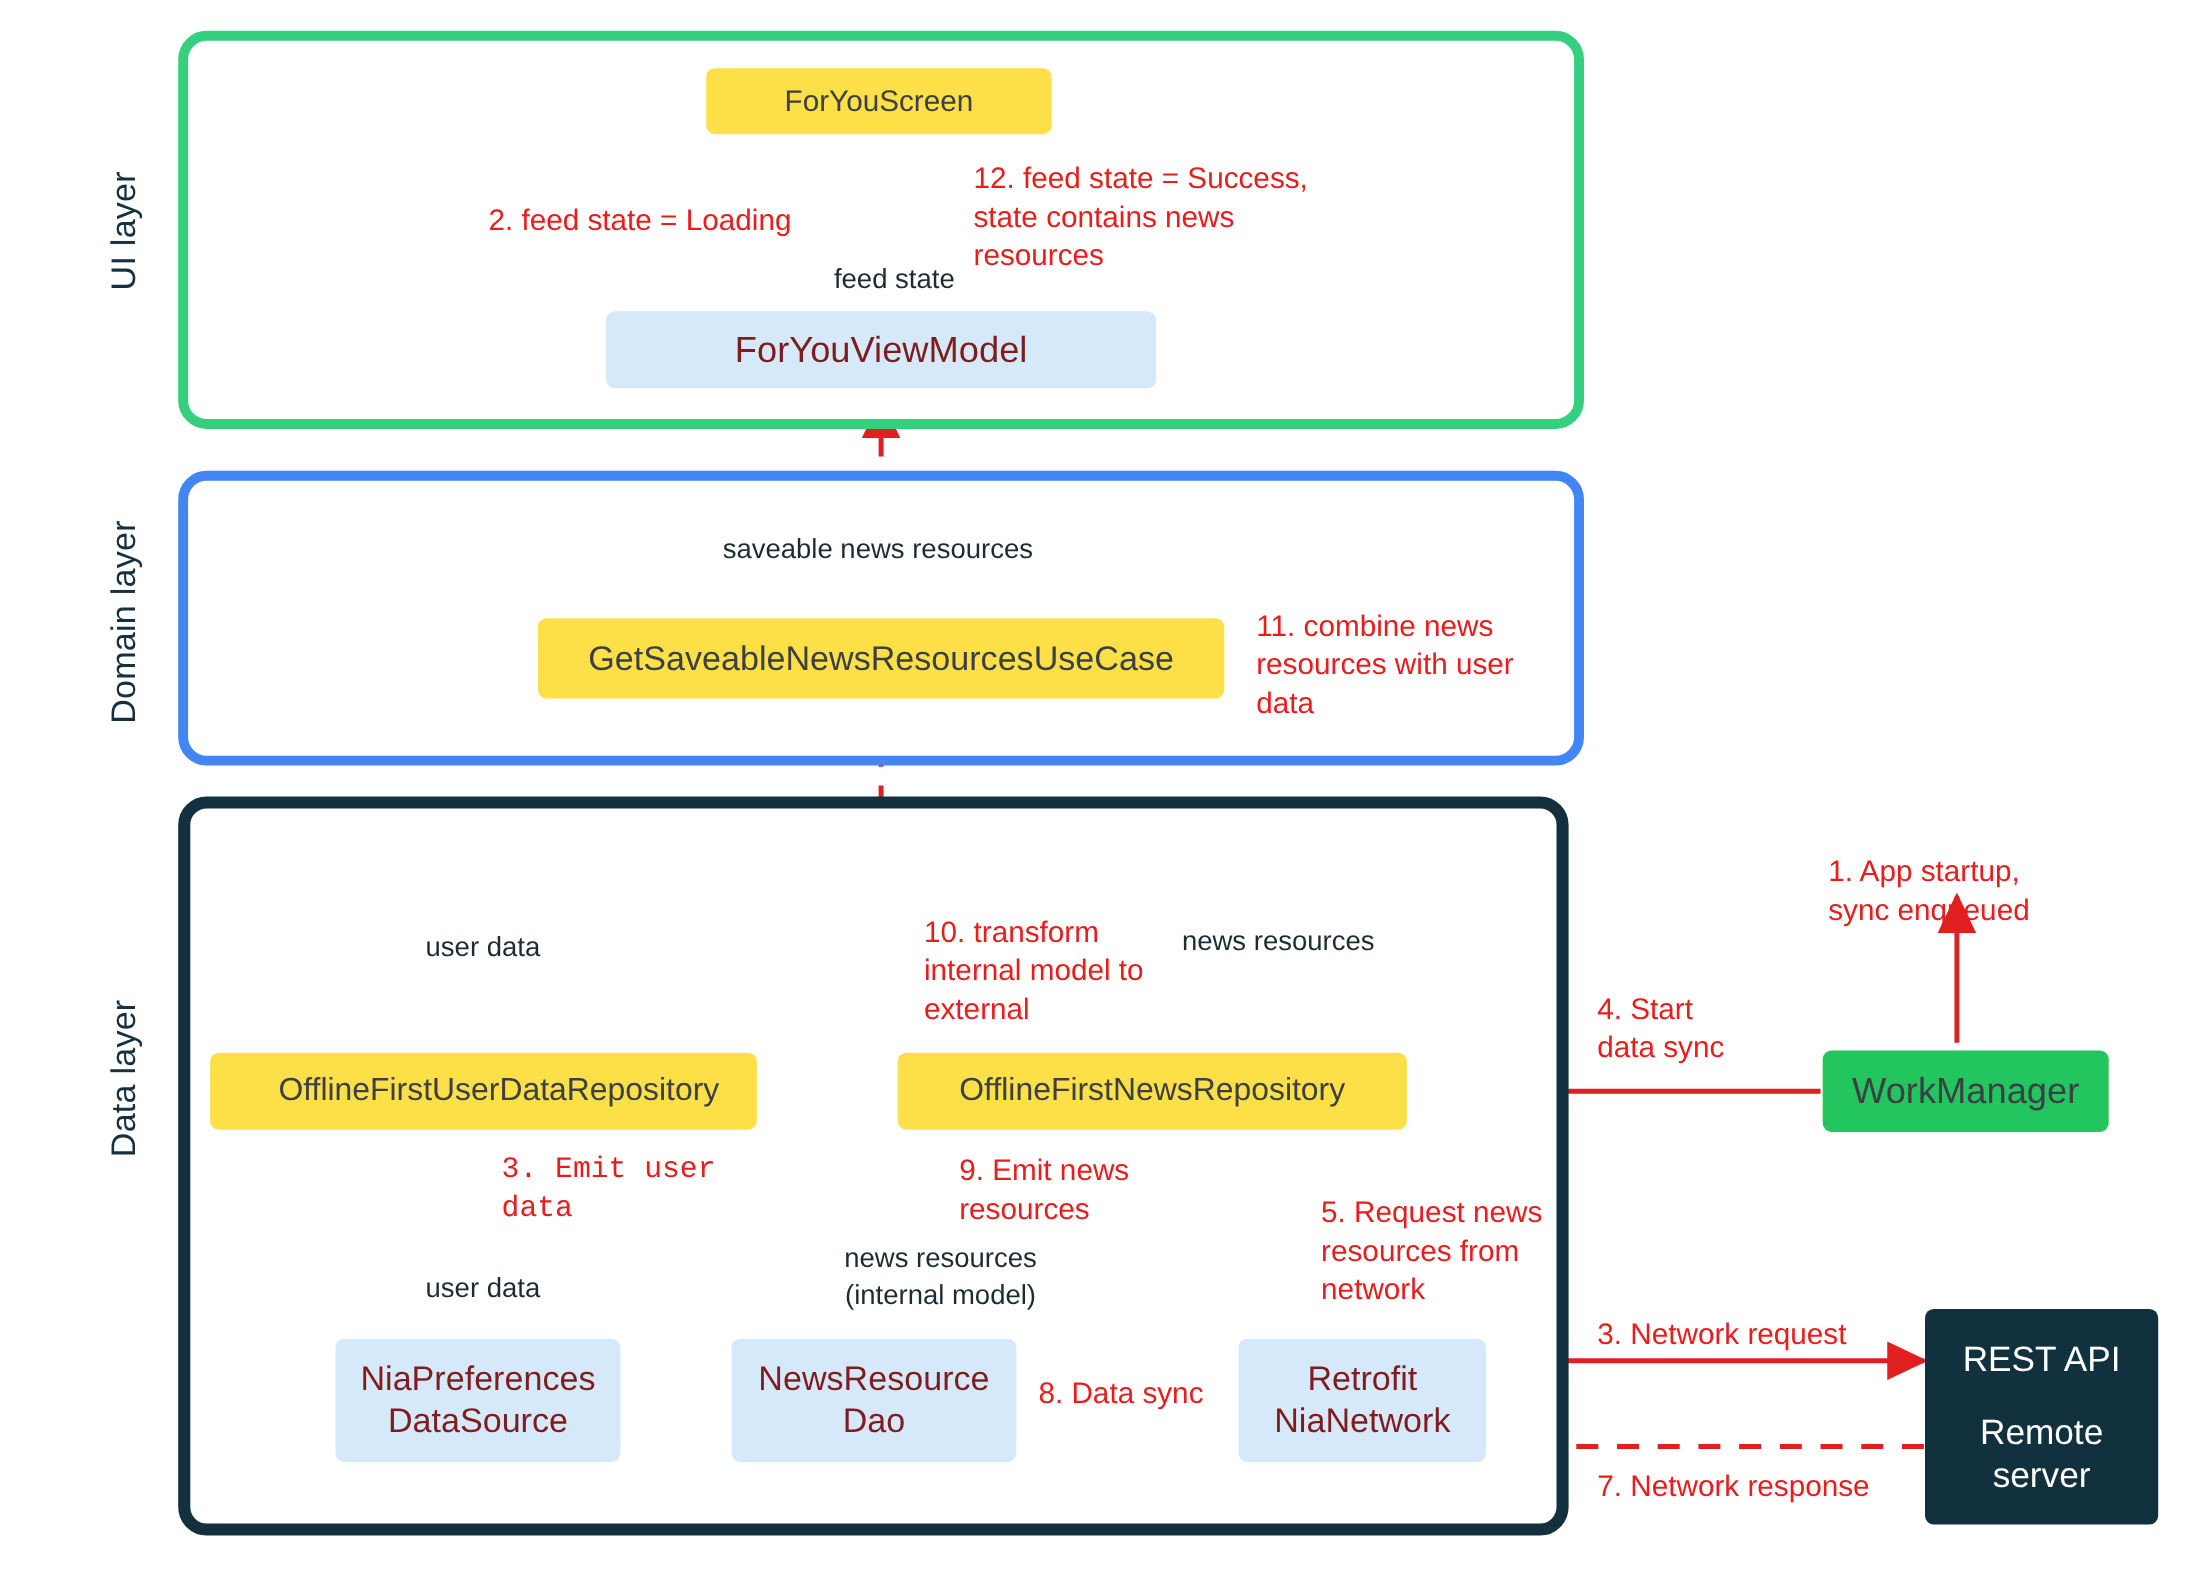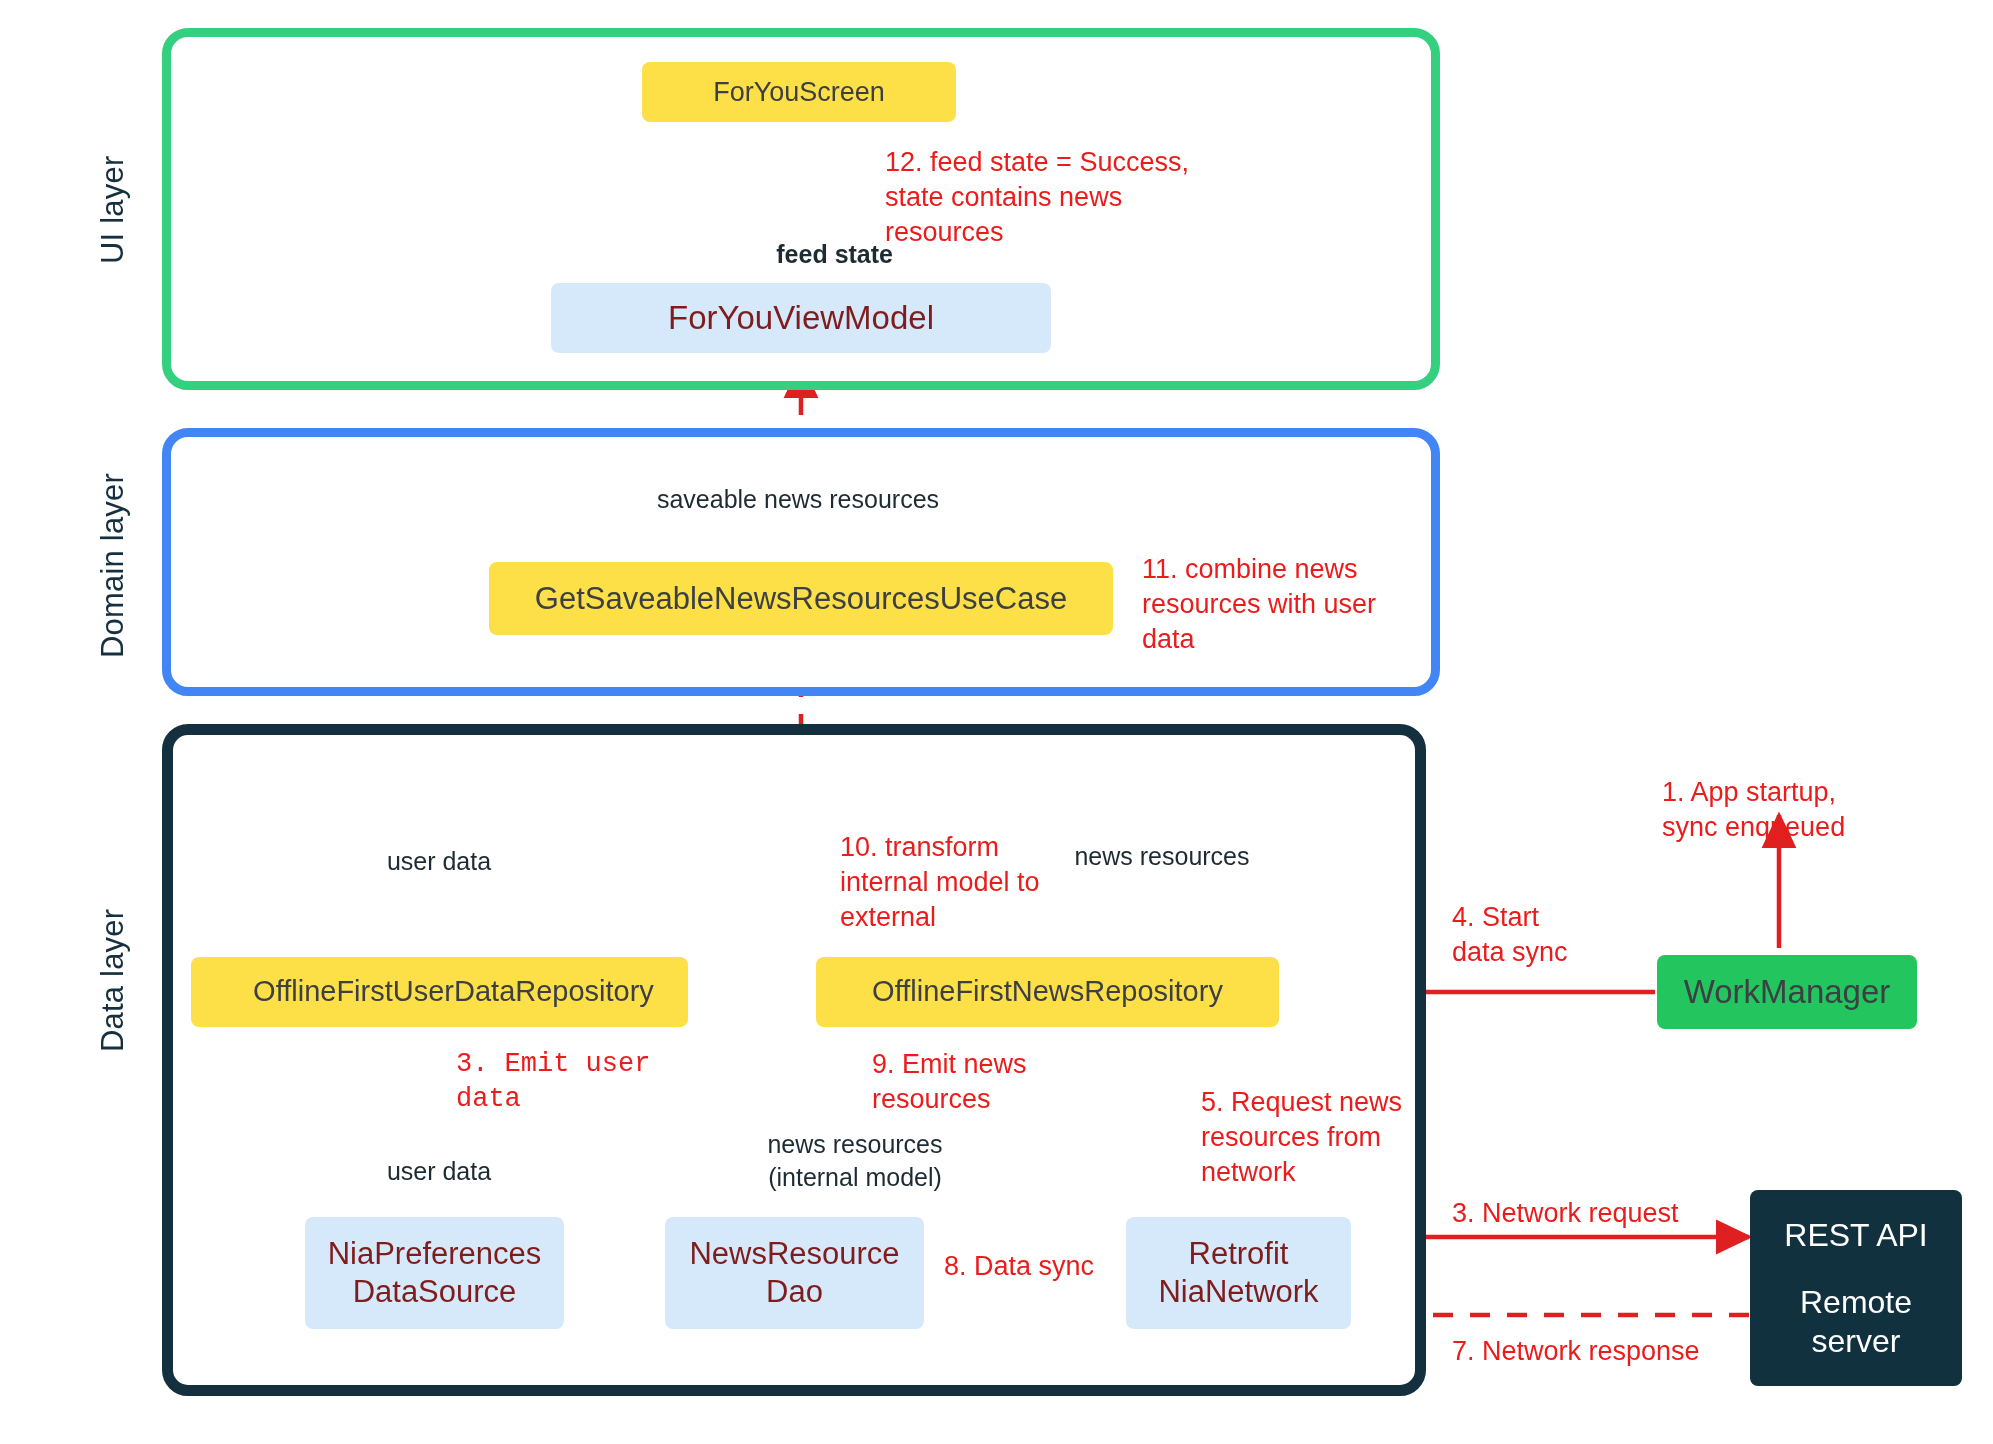--- a/index.html
+++ b/index.html
@@ -106,20 +106,21 @@
 NiaNetwork</div>
 
   <div class="node node-dark" style="left:1750px;top:1190px;width:212px;height:196px;font-size:32px;flex-direction:column;gap:28px;">
     <span>REST API</span>
     <span style="white-space:pre-line;line-height:1.2;">Remote
 server</span>
   </div>
 
   <div class="ann ann-red" style="left:1662px;top:775px;width:280px;">1. App startup,
 sync enqueued</div>
+  <div class="ann ann-red" style="left:444px;top:183px;width:330px;">2. feed state = Loading</div>
   <div class="ann ann-red" style="left:456px;top:1047px;width:210px;font-family:Liberation Mono, monospace;">3. Emit user
 data</div>
   <div class="ann ann-red" style="left:1452px;top:900px;width:200px;">4. Start
 data sync</div>
   <div class="ann ann-red" style="left:1201px;top:1085px;width:225px;">5. Request news
 resources from
 network</div>
   <div class="ann ann-red" style="left:1452px;top:1196px;width:300px;">3. Network request</div>
   <div class="ann ann-red" style="left:1452px;top:1334px;width:310px;">7. Network response</div>
   <div class="ann ann-red" style="left:944px;top:1249px;width:200px;">8. Data sync</div>
@@ -128,21 +129,21 @@
   <div class="ann ann-red" style="left:840px;top:830px;width:230px;">10. transform
 internal model to
 external</div>
   <div class="ann ann-red" style="left:1142px;top:552px;width:270px;">11. combine news
 resources with user
 data</div>
   <div class="ann ann-red" style="left:885px;top:145px;width:330px;">12. feed state = Success,
 state contains news
 resources</div>
 
-  <div class="ann ann-black" style="left:733px;top:238px;width:160px;text-align:right;font-weight:bold;">feed state</div>
+  <div class="ann ann-black" style="left:733px;top:238px;width:160px;text-align:center;">feed state</div>
   <div class="ann ann-black" style="left:643px;top:483px;width:310px;text-align:center;">saveable news resources</div>
   <div class="ann ann-black" style="left:369px;top:845px;width:140px;text-align:center;">user data</div>
   <div class="ann ann-black" style="left:1062px;top:840px;width:200px;text-align:center;">news resources</div>
   <div class="ann ann-black" style="left:369px;top:1155px;width:140px;text-align:center;">user data</div>
   <div class="ann ann-black" style="left:740px;top:1128px;width:230px;text-align:center;">news resources
 (internal model)</div>
 
 </div>
 
 </body></html>

